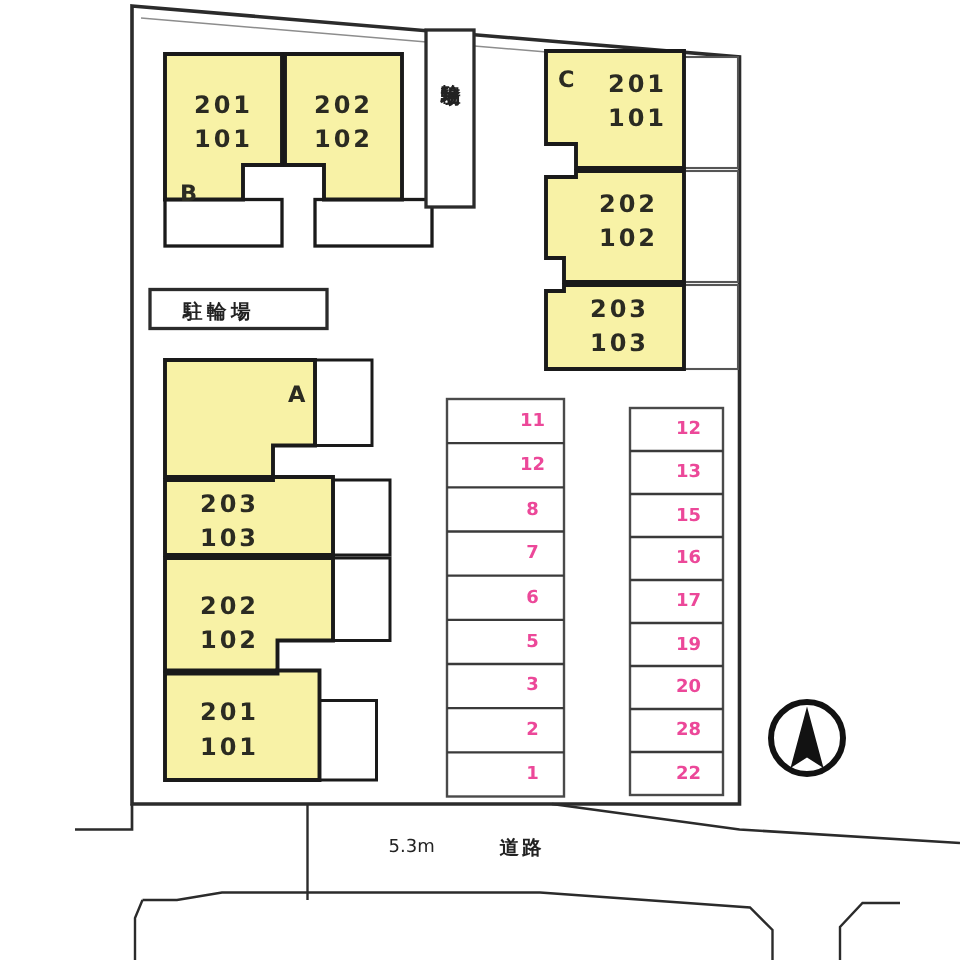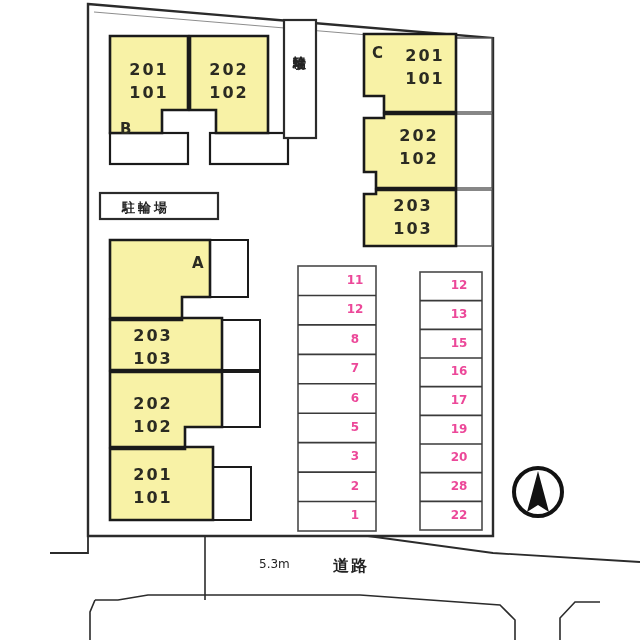--- a/index.html
+++ b/index.html
@@ -71,21 +71,21 @@
     font-family: "DejaVu Sans", "Liberation Sans", sans-serif;
     font-size: 13px;
     font-weight: bold;
     letter-spacing: 3px;
     white-space: nowrap;
   }
   .road-text {
     position: absolute;
     color: #232323;
     font-family: "DejaVu Sans", "Liberation Sans", sans-serif;
-    font-size: 16px;
+    font-size: 13px;
     font-weight: bold;
     letter-spacing: 2px;
     white-space: nowrap;
   }
   .dim-text {
     position: absolute;
     color: #232323;
     font-family: "DejaVu Sans", "Liberation Sans", sans-serif;
     font-size: 12px;
     font-weight: normal;

